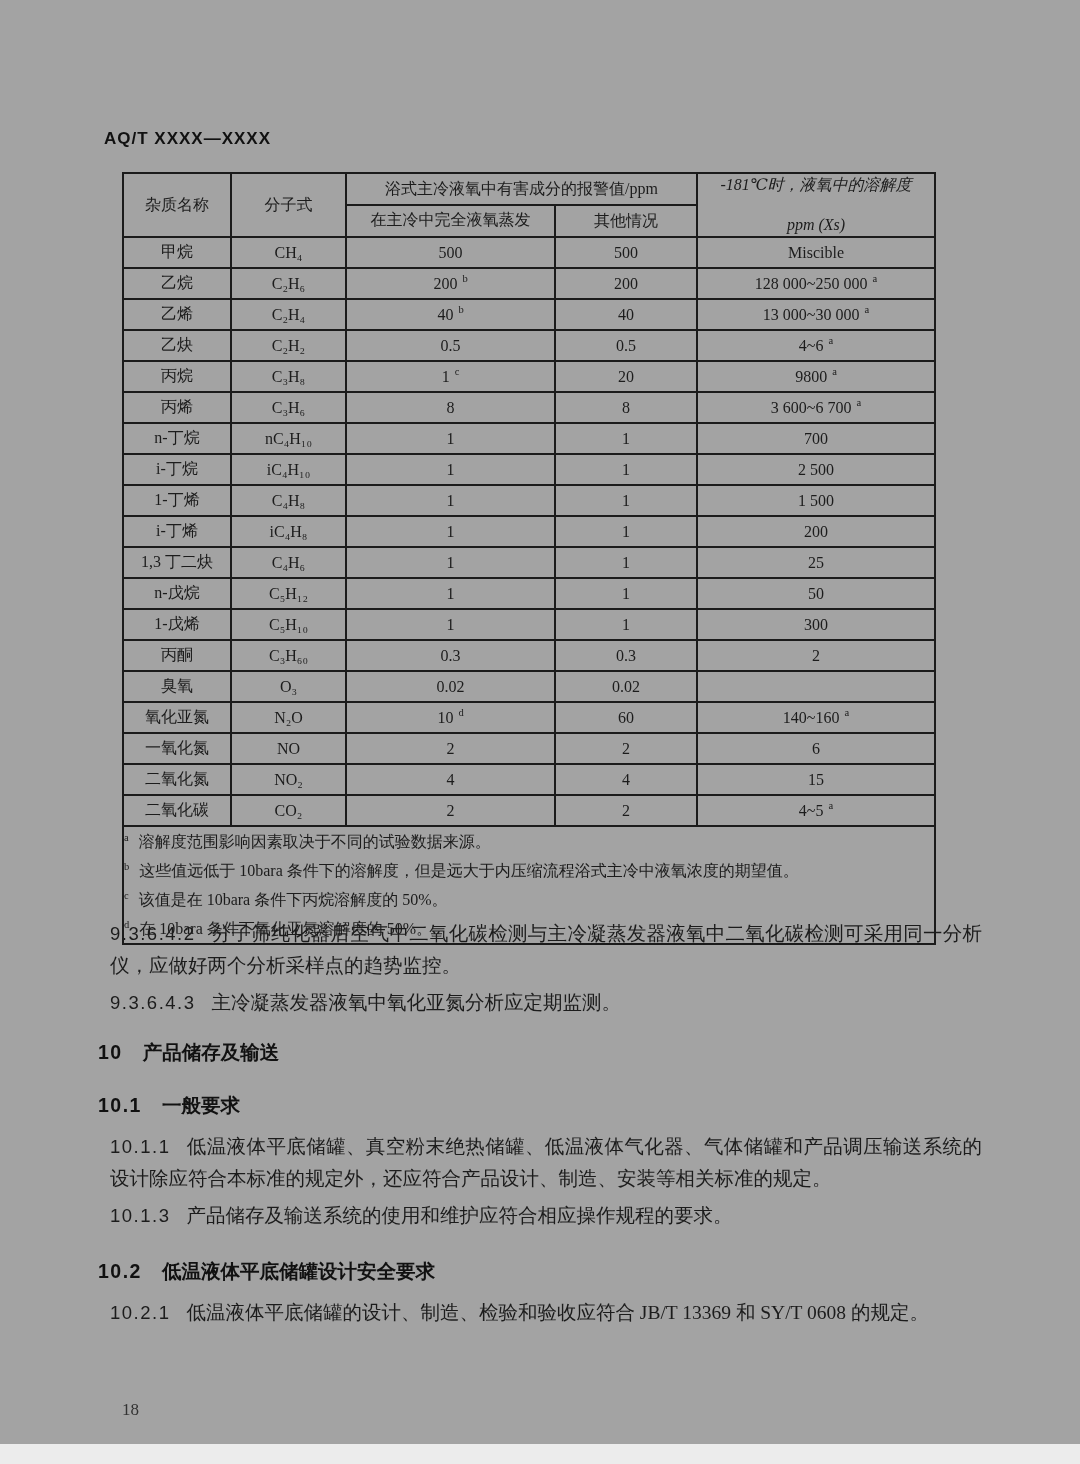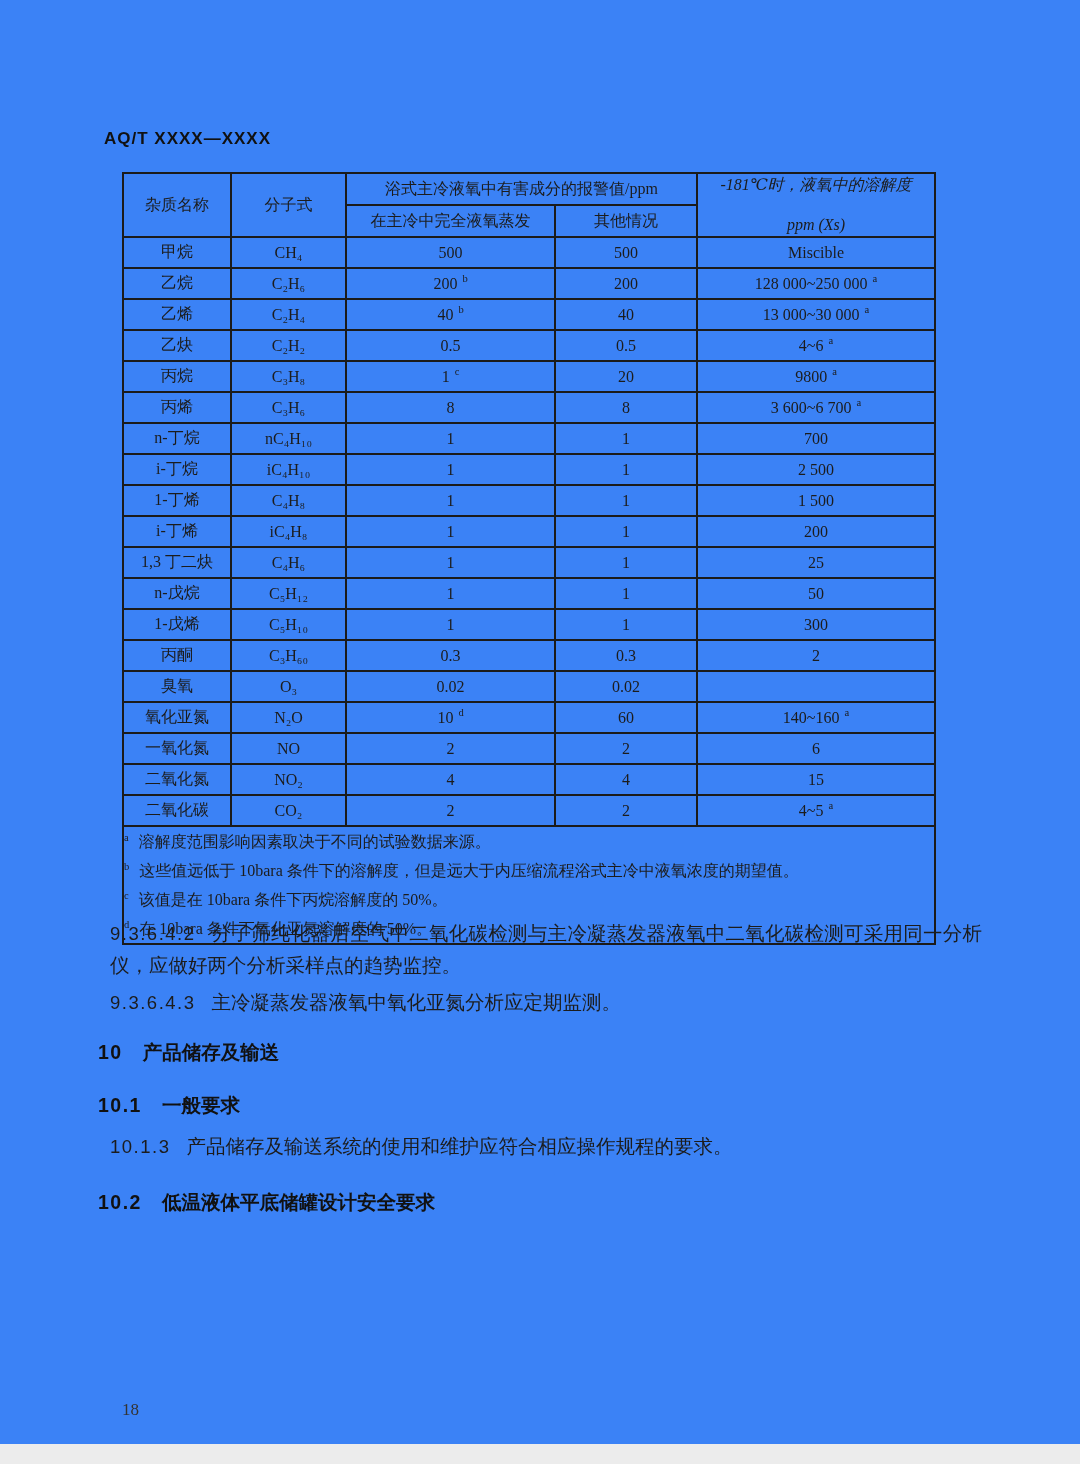--- a/index.html
+++ b/index.html
@@ -1,17 +1,17 @@
 <!DOCTYPE html>
 <html><head>
 <meta charset="utf-8">
 <style>
   html,body{margin:0;padding:0;background:#ffffff;}
   .page{
-    position:relative;width:1080px;height:1464px;background:#3b82f6;
+    position:relative;width:1080px;height:1464px;background:#a3a3a3;
     font-family:"Liberation Serif","DejaVu Serif",serif;color:#1c1c1c;
     overflow:hidden;
   }
   .doc-code{
     position:absolute;left:104px;top:129px;
     font-family:"Liberation Sans","DejaVu Sans",sans-serif;
     font-weight:700;font-size:17px;letter-spacing:1px;color:#111;
   }
   
   table.impurity{
@@ -89,21 +89,21 @@
       <tr>
         <th rowspan="2">杂质名称</th>
         <th rowspan="2">分子式</th>
         <th colspan="2" style="height:30px;">浴式主冷液氧中有害成分的报警值/ppm</th>
         <th rowspan="2">
           <span class="sol-head-line">-181℃时，液氧中的溶解度</span>
           <span class="sol-head-line">ppm (Xs)</span>
         </th>
       </tr>
       <tr>
-        <th style="height:30px;">在主冷中完全液氧蒸发</th>
+        <th style="height:30px;font-family:Liberation Mono, monospace;">在主冷中完全液氧蒸发</th>
         <th>其他情况</th>
       </tr>
     </thead>
     <tbody>
         <tr>
           <td class="c-name"><span>甲烷</span></td>
           <td class="c-formula"><span>CH₄</span></td>
           <td class="c-num"><span>500</span></td>
           <td class="c-num"><span>500</span></td>
           <td class="c-num"><span>Miscible</span></td>
@@ -245,19 +245,21 @@
           </td>
       </tr>
     </tbody>
   </table>
 
   <div class="body-flow">
       <p class="clause"><span class="clause-num">9.3.6.4.2</span><span>分子筛纯化器后空气中二氧化碳检测与主冷凝蒸发器液氧中二氧化碳检测可采用同一分析仪，应做好两个分析采样点的趋势监控。</span></p>
       <p class="clause"><span class="clause-num">9.3.6.4.3</span><span>主冷凝蒸发器液氧中氧化亚氮分析应定期监测。</span></p>
       <p class="heading1"><span class="heading-num">10</span><span>产品储存及输送</span></p>
       <p class="heading2"><span class="heading-num">10.1</span><span>一般要求</span></p>
+      <p class="para"><span class="clause-num">10.1.1</span><span>低温液体平底储罐、真空粉末绝热储罐、低温液体气化器、气体储罐和产品调压输送系统的设计除应符合本标准的规定外，还应符合产品设计、制造、安装等相关标准的规定。</span></p>
       <p class="para"><span class="clause-num">10.1.3</span><span>产品储存及输送系统的使用和维护应符合相应操作规程的要求。</span></p>
       <p class="heading2"><span class="heading-num">10.2</span><span>低温液体平底储罐设计安全要求</span></p>
+      <p class="para"><span class="clause-num">10.2.1</span><span>低温液体平底储罐的设计、制造、检验和验收应符合 JB/T 13369 和 SY/T 0608 的规定。</span></p>
     </div>
 
   <div class="page-number">18</div>
   <div class="bottom-strip"></div>
 </div>
 
 </body></html>

